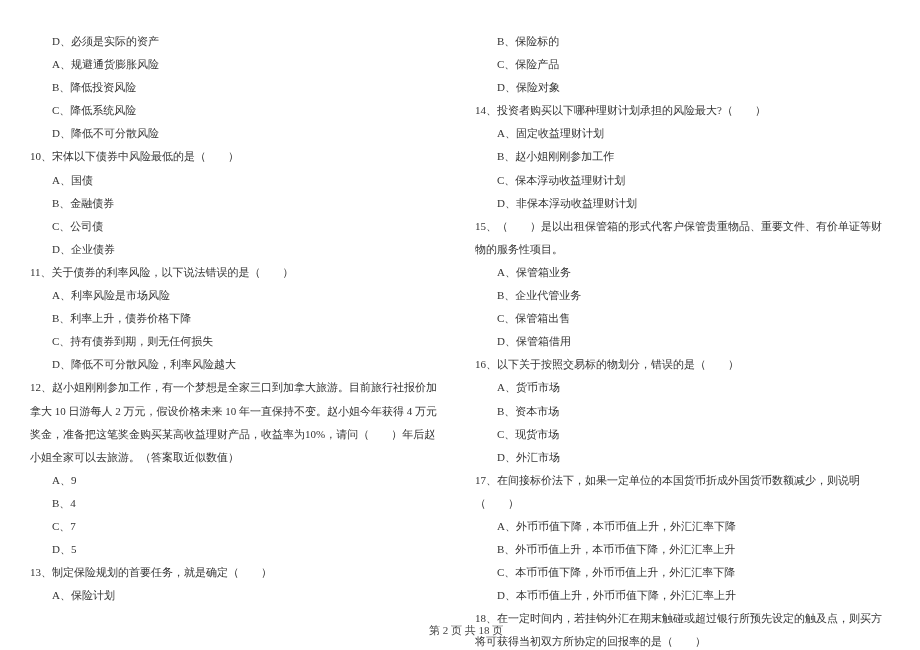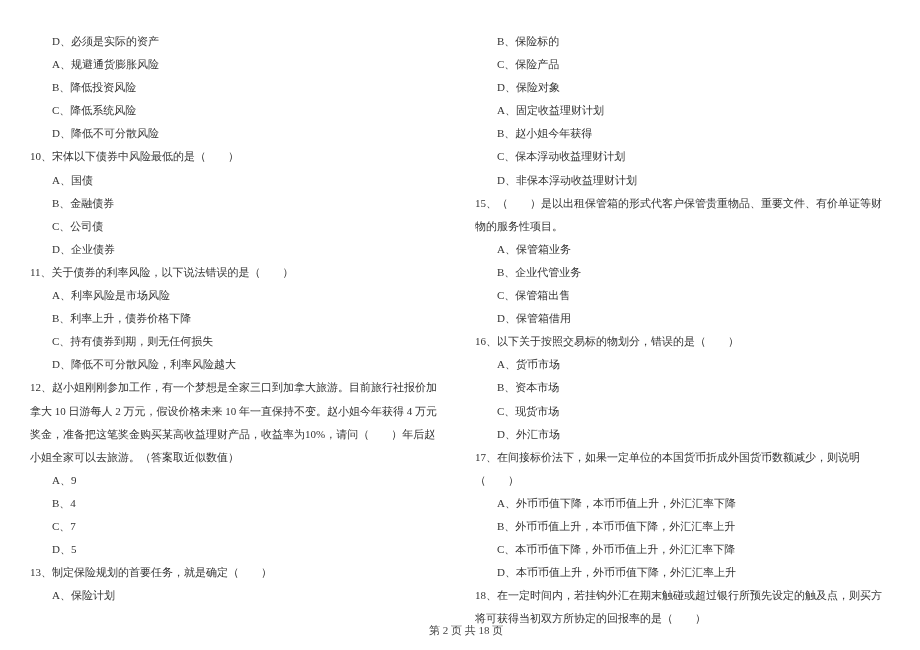--- a/index.html
+++ b/index.html
@@ -60,22 +60,23 @@
     <div class="opt">C、7</div>
     <div class="opt">D、5</div>
     <div class="q-line">13、制定保险规划的首要任务，就是确定（　　）</div>
     <div class="opt">A、保险计划</div>
   </div>
 
   <div class="col">
     <div class="opt">B、保险标的</div>
     <div class="opt">C、保险产品</div>
     <div class="opt">D、保险对象</div>
+    <div class="q-line">14、投资者购买以下哪种理财计划承担的风险最大?（　　）</div>
     <div class="opt">A、固定收益理财计划</div>
-    <div class="opt">B、赵小姐今年获得</div>
+    <div class="opt">B、赵小姐刚刚参加工作</div>
     <div class="opt">C、保本浮动收益理财计划</div>
     <div class="opt">D、非保本浮动收益理财计划</div>
     <div class="q-line">15、（　　）是以出租保管箱的形式代客户保管贵重物品、重要文件、有价单证等财物的服务性项目。</div>
     <div class="opt">A、保管箱业务</div>
     <div class="opt">B、企业代管业务</div>
     <div class="opt">C、保管箱出售</div>
     <div class="opt">D、保管箱借用</div>
     <div class="q-line">16、以下关于按照交易标的物划分，错误的是（　　）</div>
     <div class="opt">A、货币市场</div>
     <div class="opt">B、资本市场</div>

